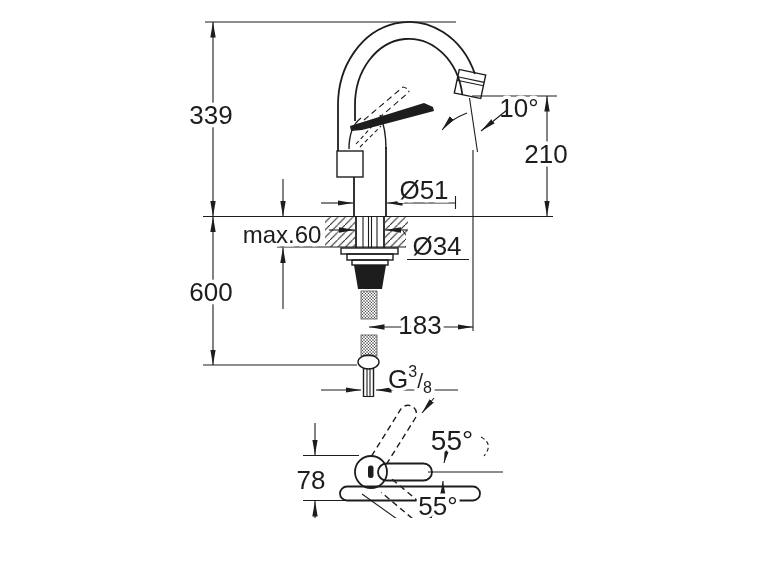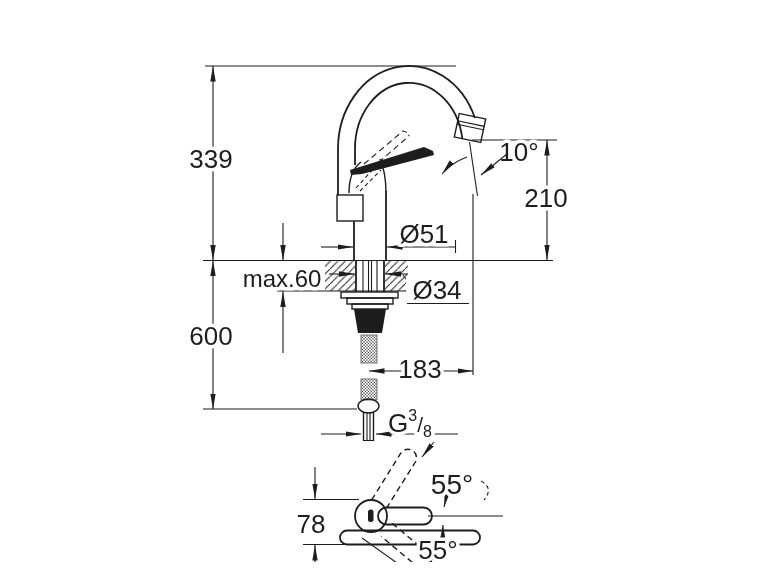--- a/index.html
+++ b/index.html
@@ -1,16 +1,16 @@
 <!DOCTYPE html>
 <html><head>
 <meta charset="utf-8">
 <style>
   html,body{margin:0;padding:0;background:#fff;}
-  .stage{width:770px;height:518px;background:#fff;position:relative;overflow:hidden;margin-top:44px;}
+  .stage{width:770px;height:518px;background:#fff;position:relative;overflow:hidden;}
   svg{display:block;}
   .ink{stroke:#1d1d1d;}
   .thin{stroke-width:1.1;fill:none;}
   .med{stroke-width:1.4;fill:none;}
   .thick{stroke-width:1.8;fill:none;}
   .fillink{fill:#1d1d1d;stroke:none;}
   .dash{stroke-dasharray:6 4;}
   .dash2{stroke-dasharray:4 3;}
   .lbl{font-family:"Liberation Sans","DejaVu Sans",sans-serif;fill:#1d1d1d;
        paint-order:stroke;stroke:#ffffff;stroke-width:7px;stroke-linejoin:round;}

